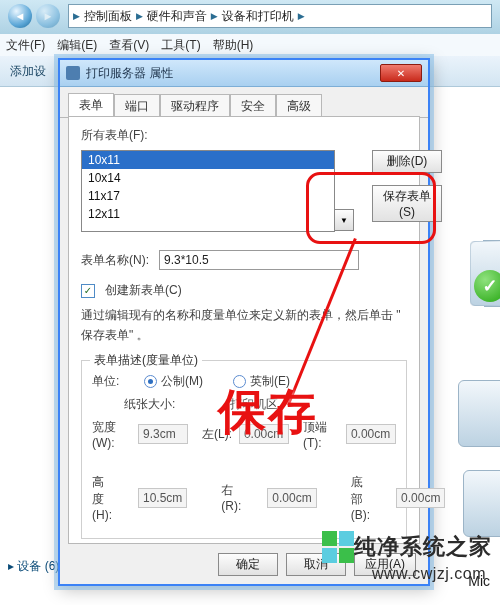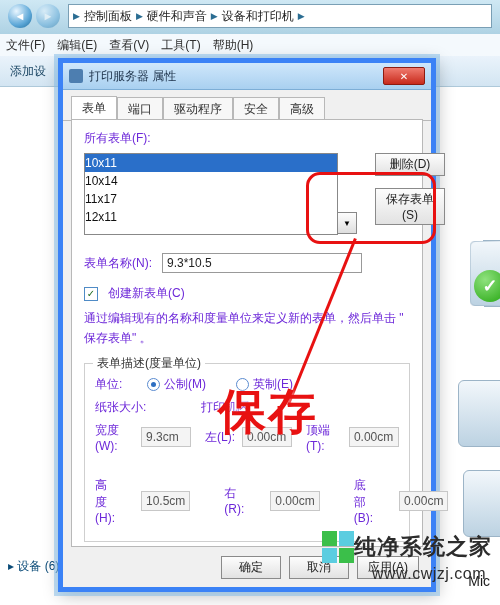--- a/index.html
+++ b/index.html
@@ -29,36 +29,36 @@
   .watermark { position:absolute; right:8px; bottom:42px; display:flex; align-items:center; gap:0; }
   .wm-sq { width:32px; height:32px; display:grid; grid-template-columns:1fr 1fr; grid-template-rows:1fr 1fr; gap:2px; transform: rotate(0deg);}
   .wm-sq div { background:#3bbf4a; }
   .wm-sq div:nth-child(2){ background:#5bcde0;}
   .wm-sq div:nth-child(3){ background:#5bcde0;}
   .wm-sq div:nth-child(4){ background:#3bbf4a;}
   .wm-text { font-size:22px; font-weight:700; color:#2c2c2c; letter-spacing:1px;}
   .wm-url { position:absolute; right:14px; bottom:22px; font-size:16px; color:#2e2e2e; letter-spacing:0.5px;}
 
   
-  .dialog { position:absolute; left:58px; top:58px; width:368px; height:524px; background:#f0f0f0; border:5px solid #3b82f6; box-shadow: 0 0 0 4px rgba(134,190,232,0.55), 2px 4px 16px rgba(0,0,0,0.25); }
+  .dialog { position:absolute; left:58px; top:58px; width:368px; height:524px; background:#f0f0f0; border:2px solid #3b82f6; box-shadow: 0 0 0 4px rgba(134,190,232,0.55), 2px 4px 16px rgba(0,0,0,0.25); }
   .titlebar { height:26px; background:linear-gradient(#cfe7fb,#a9d0f0); display:flex; align-items:center; padding:0 6px; border-bottom:1px solid #7daed6; }
   .titlebar .ticon { width:14px; height:14px; background:#4d7eb0; border-radius:2px; margin-right:6px; }
   .titlebar .ttl { flex:1; font-size:12px; color:#1c3149; }
   .titlebar .closebtn { width:40px; height:16px; background:linear-gradient(#f07b6f,#c82a1c); border:1px solid #8c1b10; border-radius:2px; color:#fff; display:flex; align-items:center; justify-content:center; font-size:10px; }
 
   
   .tabs { height:24px; display:flex; align-items:flex-end; padding:6px 8px 0 8px; gap:0; border-bottom:1px solid #b8b8b8; background:#f0f0f0;}
   .tab { padding:3px 10px; border:1px solid #b8b8b8; border-bottom:none; background:#f7f7f7; color:#333; position:relative; top:1px; font-size:12px;}
   .tab.active { background:#fff; border-bottom:1px solid #fff; }
   .tabpage { background:#fff; position:absolute; left:8px; right:8px; top:56px; bottom:40px; border:1px solid #b8b8b8; padding:10px 12px; }
 
   .row { display:flex; align-items:center; gap:6px; margin-bottom:6px; }
-  .lbl { color:#6d28d9; }
+  .lbl { color:#404040; }
   .listbox { border:1px solid #888; height:80px; width:252px; overflow:hidden; background:#fff; }
-  .listbox .item { padding:2px 0; font-size:12px; color:#111; }
+  .listbox .item { padding:2px 6px; font-size:12px; color:#111; }
   .listbox .item.sel { background:#2a6fc9; color:#fff; }
   .dropbtn { width:18px; height:20px; border:1px solid #888; background:linear-gradient(#fdfdfd,#dedede); display:flex; align-items:center; justify-content:center; font-size:8px; margin-left:-1px; align-self:flex-end; position:relative; top:-1px;}
   .side-buttons { display:flex; flex-direction:column; gap:12px; margin-left:12px;align-items:center; }
   .btn { min-width:70px; padding:2px 10px; border:1px solid #8a8a8a; background:linear-gradient(#fdfdfd,#e2e2e2); font-size:12px; color:#222; }
   .btn.small { min-width:60px; }
 
   .textbox { border:1px solid #999; padding:2px 4px; background:#fff; color:#222; }
   .gray-input { border:1px solid #c7c7c7; background:#f4f4f4; color:#555; padding:2px 4px; width:52px; text-align:left; }
 
   .group { border:1px solid #cfcfcf; padding:8px 10px 10px 10px; margin-top:8px; position:relative;}
@@ -176,21 +176,21 @@
             <span class="radio-dot inner"></span>
             <span class="lbl">公制(M)</span>
           </span>
           <span style="display:inline-flex; align-items:center;">
             <span class="radio-dot"></span>
             <span class="lbl">英制(E)</span>
           </span>
         </div>
 
         <div class="row" style="margin-top:6px;">
-          <span class="lbl" style="width:100px;">纸张大小:</span>
+          <span class="lbl" style="width:100px;margin-left:32px;">纸张大小:</span>
           <span class="lbl">打印机区</span>
         </div>
 
         <div class="row">
           <span class="lbl" style="width:52px;">宽度(W):</span>
           <span class="gray-input">9.3cm</span>
           <span class="lbl" style="width:40px; margin-left:8px;">左(L):</span>
           <span class="gray-input">0.00cm</span>
           <span class="lbl" style="width:48px; margin-left:8px;">顶端(T):</span>
           <span class="gray-input">0.00cm</span>

